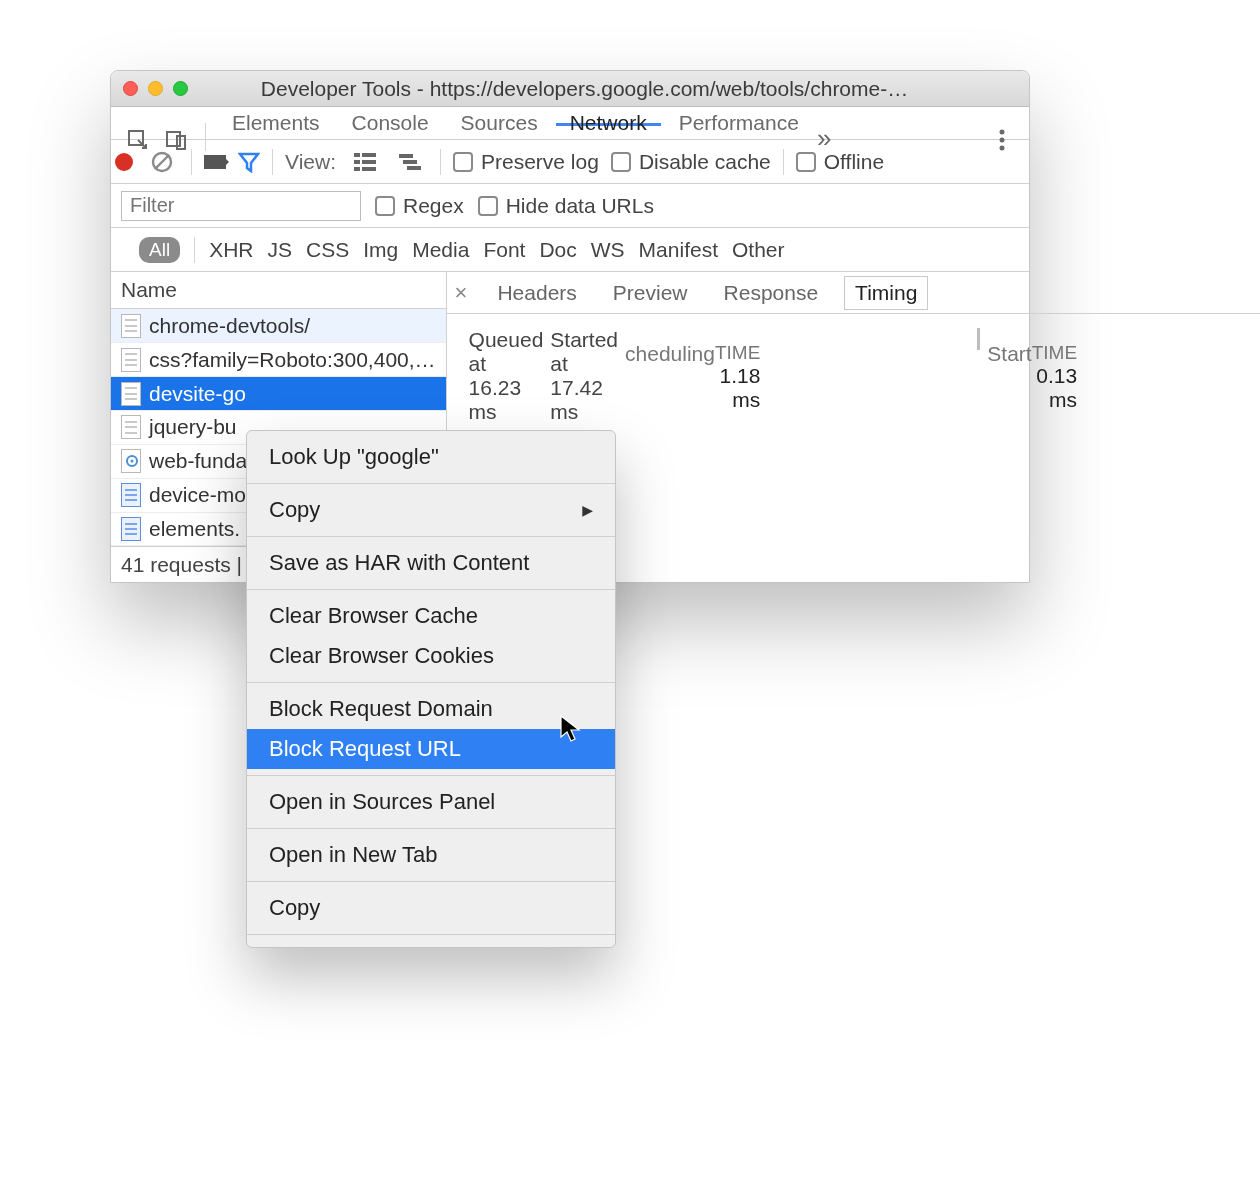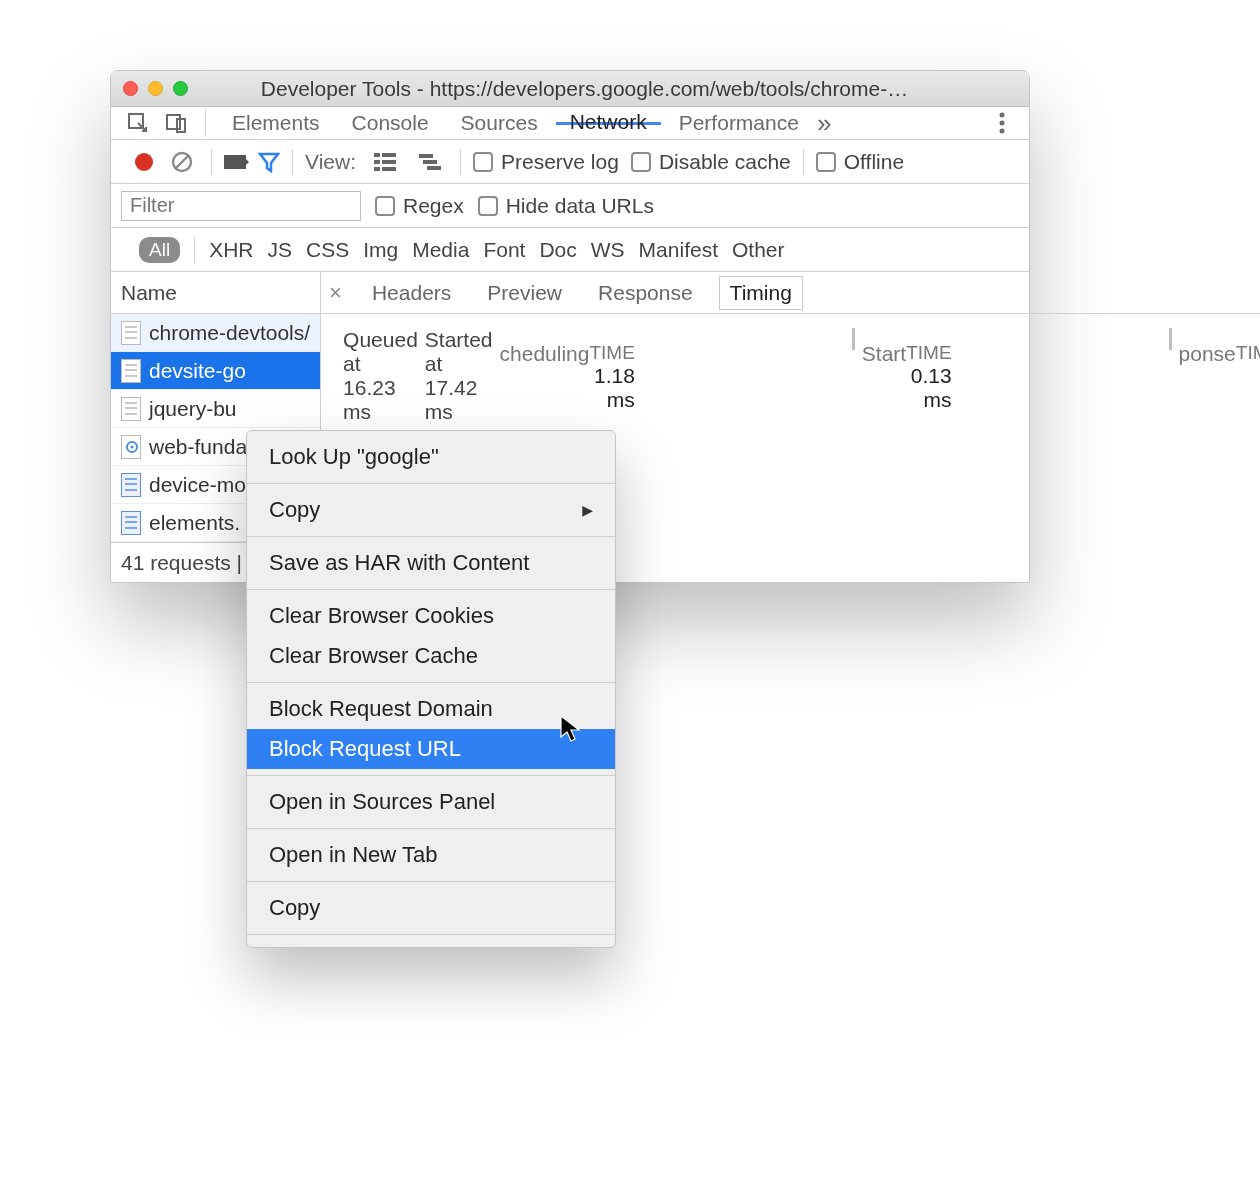--- a/index.html
+++ b/index.html
@@ -35,33 +35,33 @@
 .traffic { display:flex; gap:10px; }
 .dot { width:15px; height:15px; border-radius:50%; }
 .dot.red{background:#ff5f57;border:1px solid #e04b44}
 .dot.yel{background:#ffbd2e;border:1px solid #deaa29}
 .dot.grn{background:#28c940;border:1px solid #20a934}
 .titlebar .title { flex:1; text-align:center; font-size:21px; color:#3a3a3a; white-space:nowrap; overflow:hidden; text-overflow:ellipsis; padding-right:60px;}
 .tabbar {
   height: 28px;
   border-bottom: 1px solid #d0d0d0;
   display:flex;
-  align-items:center;
+  align-items:flex-start;
   padding: 16px 10px;
   gap: 4px;
 }
 .icon-btn { width:34px; height:34px; display:flex; align-items:center; justify-content:center; color:#6a6a6a; }
 .tabbar .sep { width:1px; height:28px; background:#d4d4d4; margin:0 8px;}
 .tabbar .tab { padding:0 14px; height:100%; display:flex; align-items:center; color:#6a6a6a; }
 .tabbar .tab.active { color:#222; border-bottom:3px solid #4285f4; }
 .tabbar .more { font-size:26px; color:#6a6a6a;}
 .tabbar .kebab { margin-left:auto; }
 .toolbar {
   height:44px; border-bottom:1px solid #d0d0d0; display:flex; align-items:center;
-  padding:0 24px; gap:12px;
+  padding:0 4px; gap:12px;
 }
 .record-dot{ width:18px; height:18px; border-radius:50%; background:#d83025;}
 .toolbar .sep{width:1px;height:26px;background:#d4d4d4;}
 .cam{width:22px;height:14px;background:#555;position:relative;}
 .cam::after{content:"";position:absolute;right:-8px;top:2px;border:5px solid transparent;border-left-color:#555;}
 .funnel svg{stroke:#2f80f3;}
 .view-lbl{color:#666;}
 .chk{display:flex;align-items:center;gap:8px;color:#444;}
 .chk .box{width:20px;height:20px;border:2px solid #8a8a8a;border-radius:4px;}
 .filterbar{height:44px;border-bottom:1px solid #d0d0d0;display:flex;align-items:center;padding:0 10px;gap:14px;}
@@ -240,20 +240,28 @@
     <div class="left">
       <div class="hdr">Name</div>
       <div class="row soft">
           <div class="fi">
             <span></span>
             <span></span>
             <span></span>
           </div>
           <span>chrome-devtools/</span>
         </div>
+      <div class="row">
+          <div class="fi">
+            <span></span>
+            <span></span>
+            <span></span>
+          </div>
+          <span>css?family=Roboto:300,400,…</span>
+        </div>
       <div class="row sel">
           <div class="fi">
             <span></span>
             <span></span>
             <span></span>
           </div>
           <span>devsite-go</span>
         </div>
       <div class="row">
           <div class="fi">
@@ -342,24 +350,24 @@
   <div class="div"></div>
   <div class="item sub">
       <span>Copy</span>
     </div>
   <div class="div"></div>
   <div class="item">
       <span>Save as HAR with Content</span>
     </div>
   <div class="div"></div>
   <div class="item">
+      <span>Clear Browser Cache</span>
+    </div>
+  <div class="item">
       <span>Clear Browser Cookies</span>
-    </div>
-  <div class="item">
-      <span>Clear Browser Cache</span>
     </div>
   <div class="div"></div>
   <div class="item">
       <span>Block Request Domain</span>
     </div>
   <div class="item hl">
       <span>Block Request URL</span>
     </div>
   <div class="div"></div>
   <div class="item">

